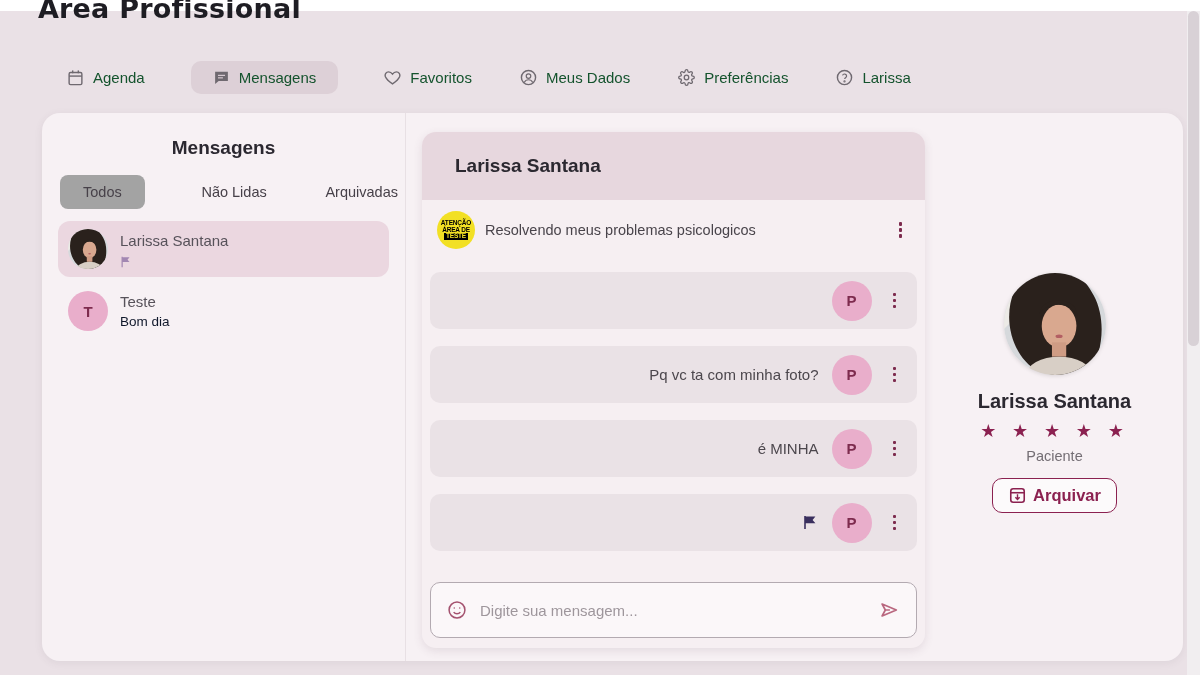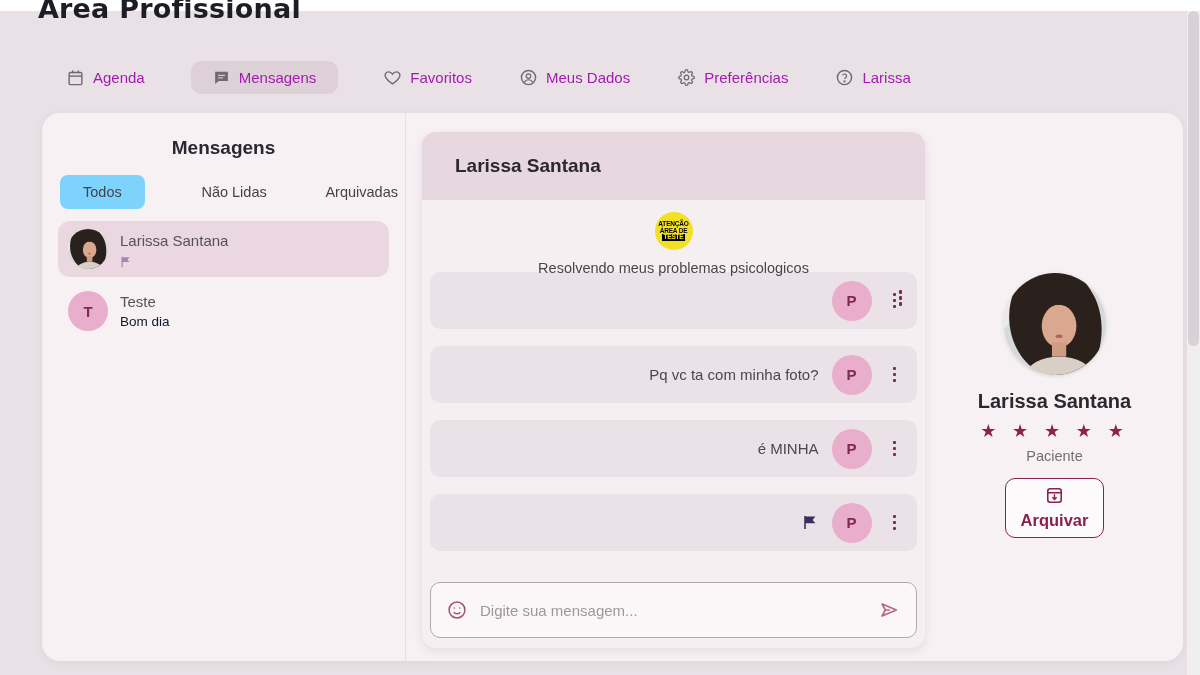--- a/index.html
+++ b/index.html
@@ -11,56 +11,56 @@
     position:relative;
   }
   .top-strip { position:absolute; left:0; top:0; width:1200px; height:11px; background:#ffffff; z-index:1; }
   .page-title {
     position:absolute; left:38px; top:-7px; z-index:2;
     font-size:27px; font-weight:700; color:#1e1d23; letter-spacing:.2px;
     font-family:"DejaVu Sans","Liberation Sans",sans-serif;
   }
   
   .tabs { position:absolute; left:65px; top:59px; height:36px; display:flex; align-items:center; gap:44px; z-index:2; }
-  .tab { display:flex; align-items:center; gap:9px; font-size:15px; color:#a21caf; padding:8px 2px; border-radius:10px; cursor:pointer; white-space:nowrap; }
+  .tab { display:flex; align-items:center; gap:9px; font-size:15px; color:#14532d; padding:8px 2px; border-radius:10px; cursor:pointer; white-space:nowrap; }
   .tab .ticon { width:17px; height:17px; color:#6f6970; display:flex; }
   .tab.active { background:#ddd0d7; padding:8px 22px; }
   .tab svg { width:100%; height:100%; }
   
   .main-card {
     position:absolute; left:42px; top:113px; width:1141px; height:548px;
     background:#f7f1f4; border-radius:18px; box-shadow:0 2px 8px rgba(80,60,75,.08); z-index:2;
   }
   
   .left-panel { position:absolute; left:0; top:0; width:364px; height:100%; border-right:1px solid #e8e0e4; }
   .inbox-title { margin-top:24px; text-align:center; font-size:19px; font-weight:600; color:#2b2830; }
   .filters { margin:16px 12px 0 18px; width:340px; display:flex; justify-content:space-between; align-items:center; }
   .filter { font-size:14.5px; color:#474149; padding:9px 2px; border-radius:8px; cursor:pointer; }
-  .filter.active { background:#7dd3fc; padding:9px 23px; }
+  .filter.active { background:#a3a3a3; padding:9px 23px; }
   .conv-list { margin-top:12px; }
   .conv { margin:0 16px 6px 16px; display:flex; align-items:center; gap:12px; padding:8px 10px; border-radius:12px; cursor:pointer; }
   .conv.selected { background:#ebd7e0; }
   .conv .avatar-sm { width:40px; height:40px; border-radius:50%; overflow:hidden; flex:none; }
   .conv .initial-av { width:40px; height:40px; border-radius:50%; background:#e9aecb; color:#7d2b4e; font-weight:700; font-size:15px; display:flex; align-items:center; justify-content:center; flex:none; }
   .conv .cname { font-size:15px; color:#57525a; }
   .conv .csub { font-size:13.5px; color:#0f172a; margin-top:3px; }
   .flag-sm { width:12px; height:12px; color:#a287b2; margin-top:4px; display:block; }
   
   .chat-card {
     position:absolute; left:380px; top:19px; width:503px; height:516px;
     background:#f6eff2; border-radius:14px; box-shadow:0 3px 10px rgba(90,60,80,.12);
     display:flex; flex-direction:column;
   }
   .chat-header {
     height:68px; flex:none; background:#e7d7de; border-radius:14px 14px 0 0;
     display:flex; align-items:center; padding-left:33px;
     font-size:19px; font-weight:700; color:#2b2830;
   }
   .chat-body { flex:1; padding:5px 8px 0 8px; overflow:hidden; }
-  .msg-incoming { display:flex; align-items:center; gap:10px; padding:7px 7px; height:50px;flex-direction:column; }
+  .msg-incoming { display:flex; align-items:center; gap:10px; padding:7px 7px; height:50px; }
   .msg-incoming .mtext { font-size:14.5px; color:#49444b; }
   .badge-av {
     width:38px; height:38px; border-radius:50%; background:#f2e024; flex:none;
     display:flex; flex-direction:column; align-items:center; justify-content:center;
     overflow:hidden; line-height:1;
   }
   .badge-av span { font-size:6.5px; font-weight:800; color:#000; letter-spacing:-0.2px; white-space:nowrap; }
   .badge-av span.inv { background:#000; color:#f2e024; padding:0 2px; }
   .dots { margin-left:auto; display:flex; flex-direction:column; gap:2.5px; padding:4px 8px; cursor:pointer; }
   .dots i { width:3.5px; height:3.5px; border-radius:1px; background:#7d2b4e; display:block; }
@@ -89,21 +89,20 @@
   .profile-panel { position:absolute; left:884px; top:160px; width:257px; display:flex; flex-direction:column; align-items:center; }
   .avatar-lg { width:102px; height:102px; border-radius:50%; overflow:hidden; box-shadow:0 1px 4px rgba(0,0,0,.12); }
   .profile-name { margin-top:15px; font-size:20px; font-weight:600; color:#2b2830; }
   .stars { margin-top:7px; font-size:18px; letter-spacing:5px; color:#8b2150; font-family:"DejaVu Sans",sans-serif; }
   .role { margin-top:7px; font-size:14.5px; color:#746e74; }
   .archive-btn {
     margin-top:14px; display:flex; align-items:center; gap:6px;
     border:1.6px solid #8b2150; border-radius:10px; background:#fcfafb;
     padding:7px 15px; color:#8b2150; font-weight:700; font-size:16.5px; cursor:pointer;
     font-family:"Liberation Sans",sans-serif;
-    flex-direction:column;
   }
   .archive-btn .aicon { width:19px; height:19px; display:flex; }
   
   .scrollbar-track { position:absolute; right:0; top:11px; width:13px; height:664px; background:#f1eef0; z-index:3; }
   .scrollbar-thumb { position:absolute; top:0; left:1px; width:11px; height:335px; border-radius:6px; background:#d8d1d6; }
 </style>
 </head>
 <body>
 
 <svg width="0" height="0" style="position:absolute">

